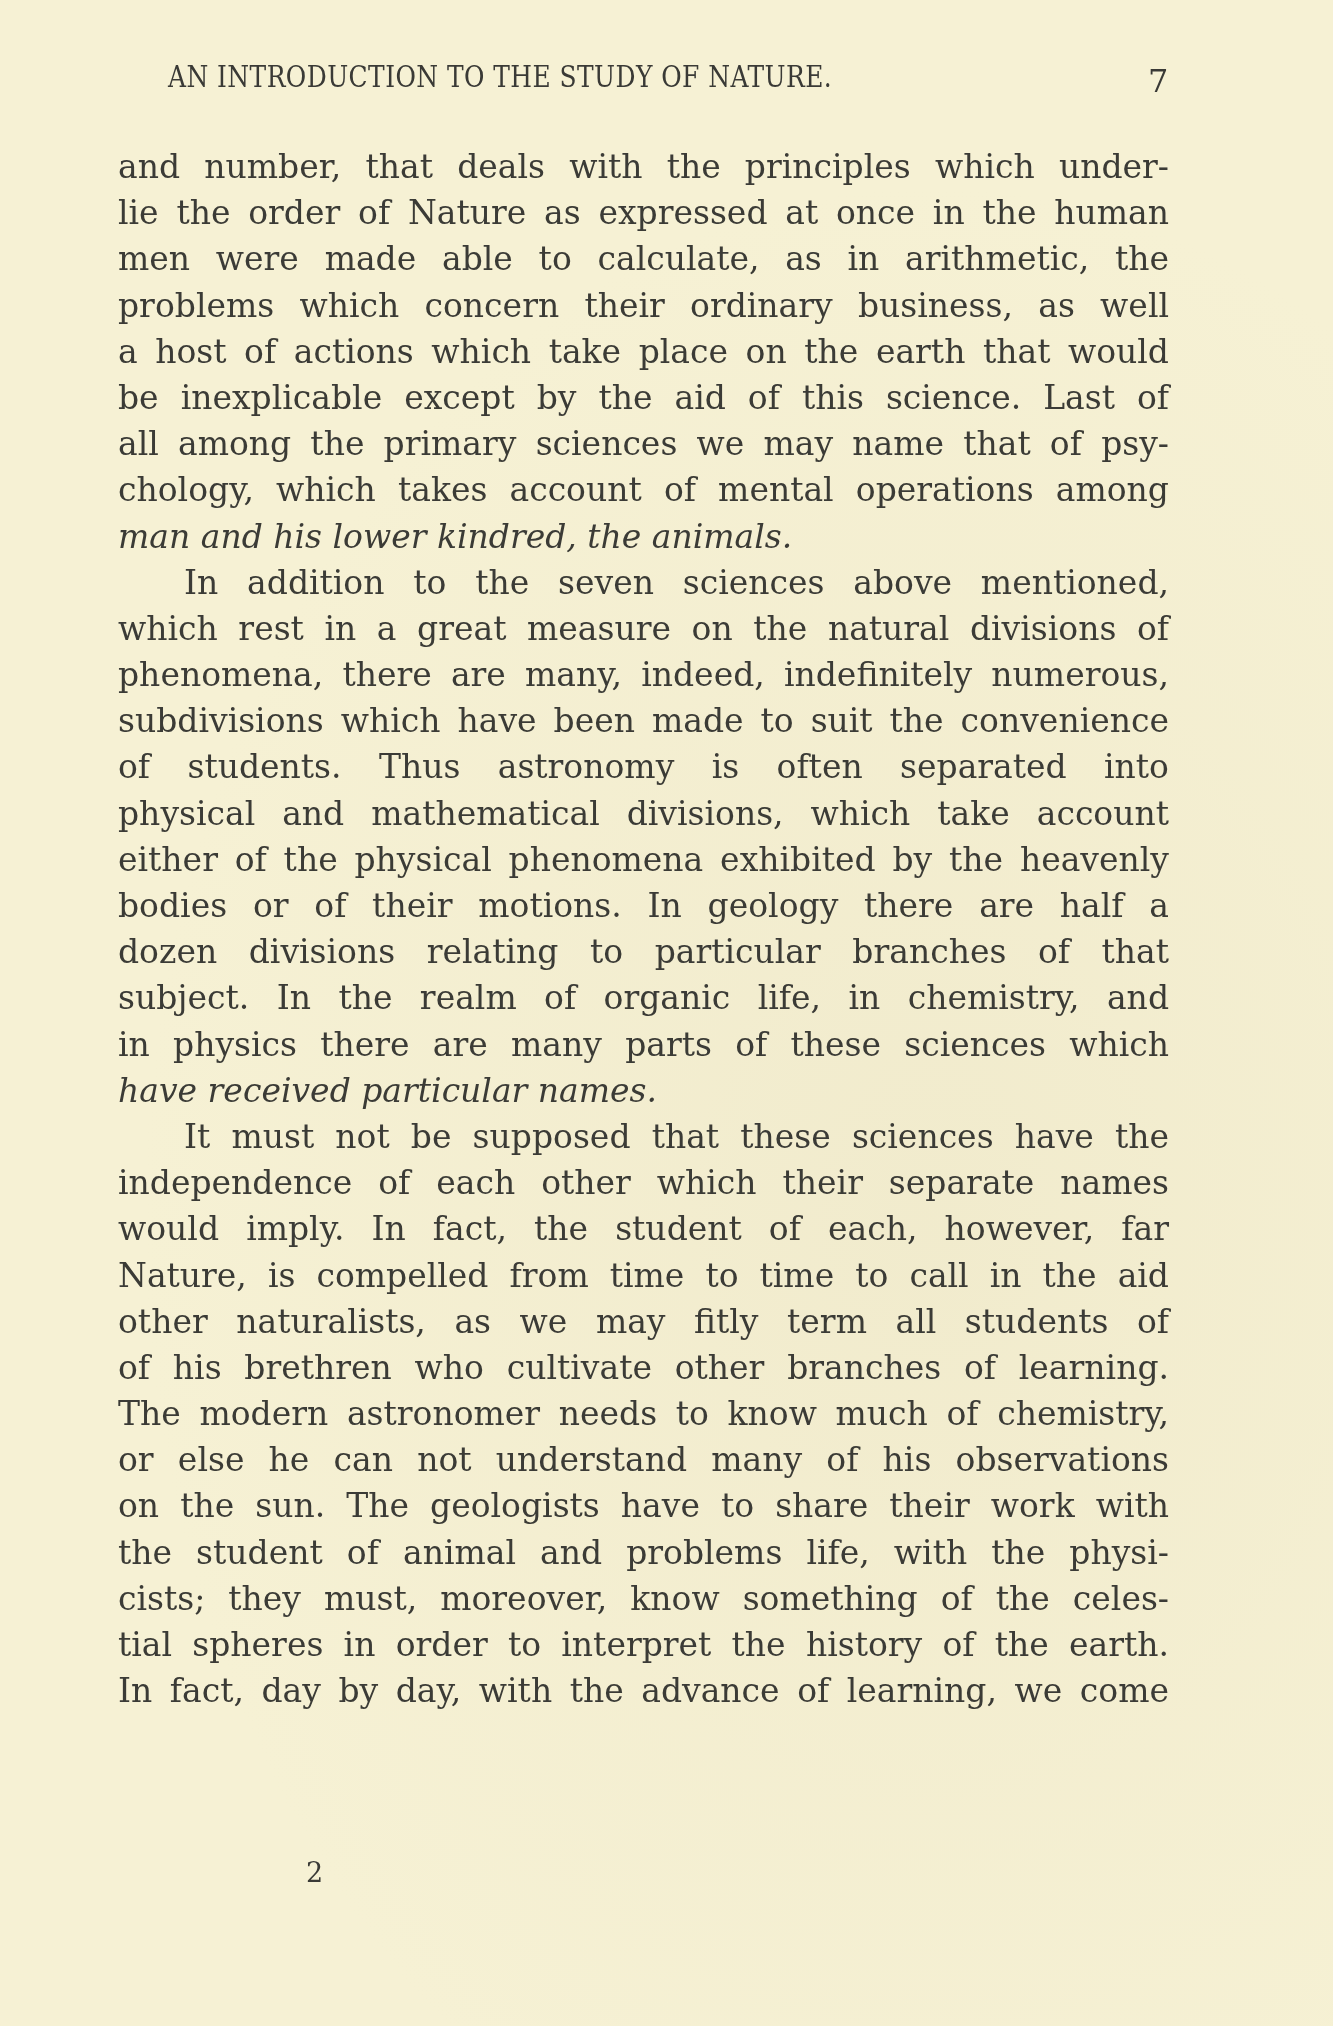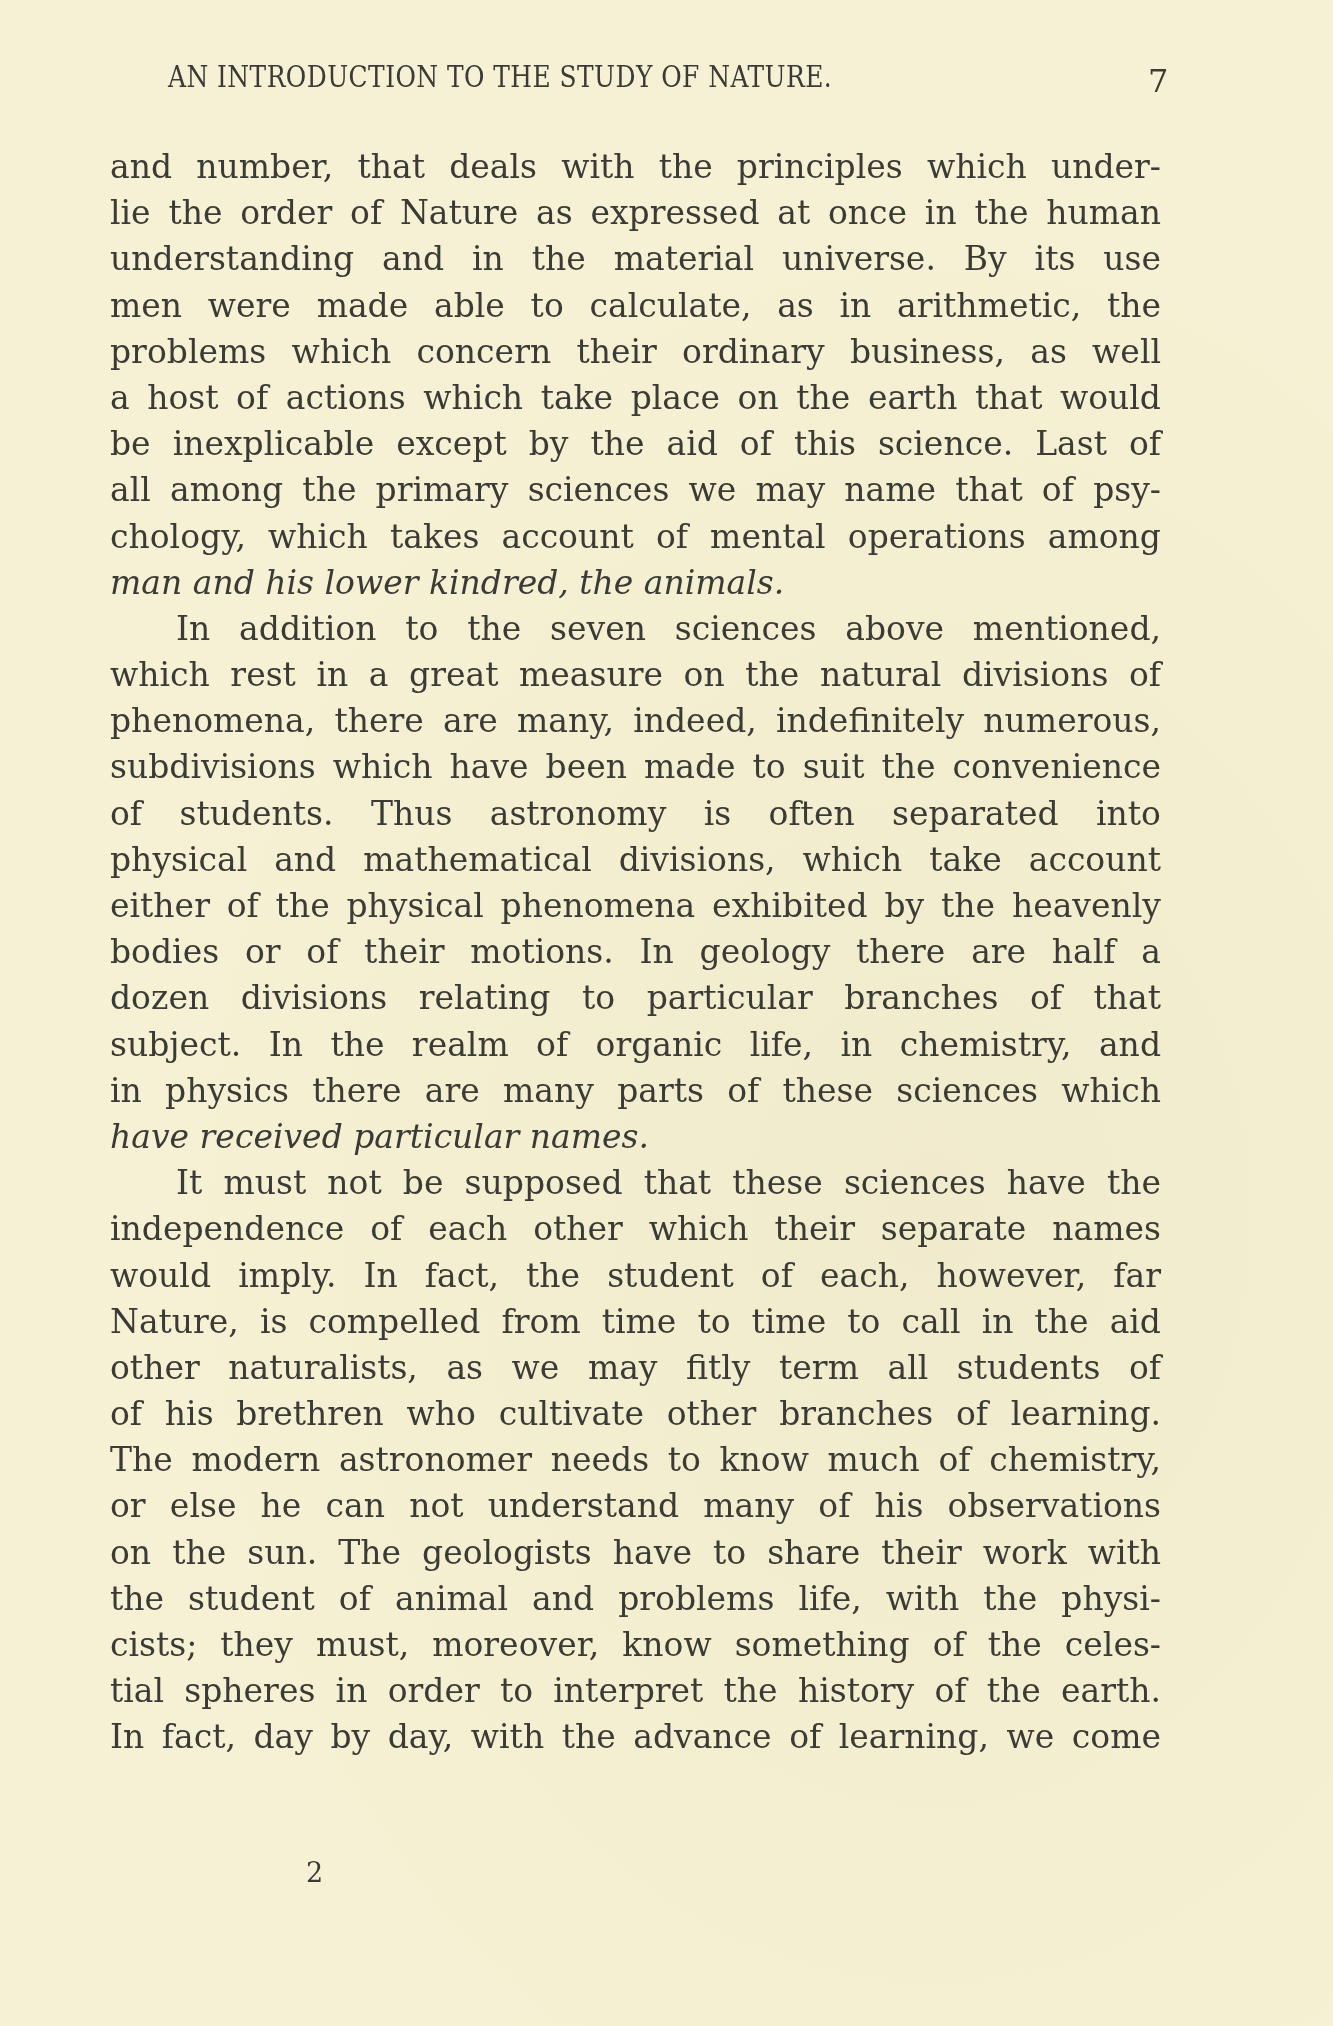--- a/index.html
+++ b/index.html
@@ -41,21 +41,21 @@
     }
     .page-number {
       position: absolute;
       top: 62px;
       left: 1148px;
       font-size: 32px;
       color: #3a3a36;
     }
     .body-text {
       position: absolute;
-      left: 110px;
+      left: 118px;
       top: 144px;
       width: 1051px;
     }
     .line {
       display: block;
       height: 46.2px;
       line-height: 46.2px;
       font-size: 33px;
       text-align: justify;
       text-align-last: justify;
@@ -82,21 +82,20 @@
 
 <div class="page">
 
   <div class="running-head">AN INTRODUCTION TO THE STUDY OF NATURE.</div>
   <div class="page-number">7</div>
 
   <div class="body-text" id="body-text">
       <div>
         <span class="line">and number, that deals with the principles which under-</span>
         <span class="line">lie the order of Nature as expressed at once in the human</span>
-        <span class="line">understanding and in the material universe.  By its use</span>
         <span class="line">men were made able to calculate, as in arithmetic, the</span>
         <span class="line">problems which concern their ordinary business, as well</span>
         <span class="line">a host of actions which take place on the earth that would</span>
         <span class="line">be inexplicable except by the aid of this science.  Last of</span>
         <span class="line">all among the primary sciences we may name that of psy-</span>
         <span class="line">chology, which takes account of mental operations among</span>
         <span class="line last">man and his lower kindred, the animals.</span>
       </div>
       <div>
         <span class="line indent">In addition to the seven sciences above mentioned,</span>

